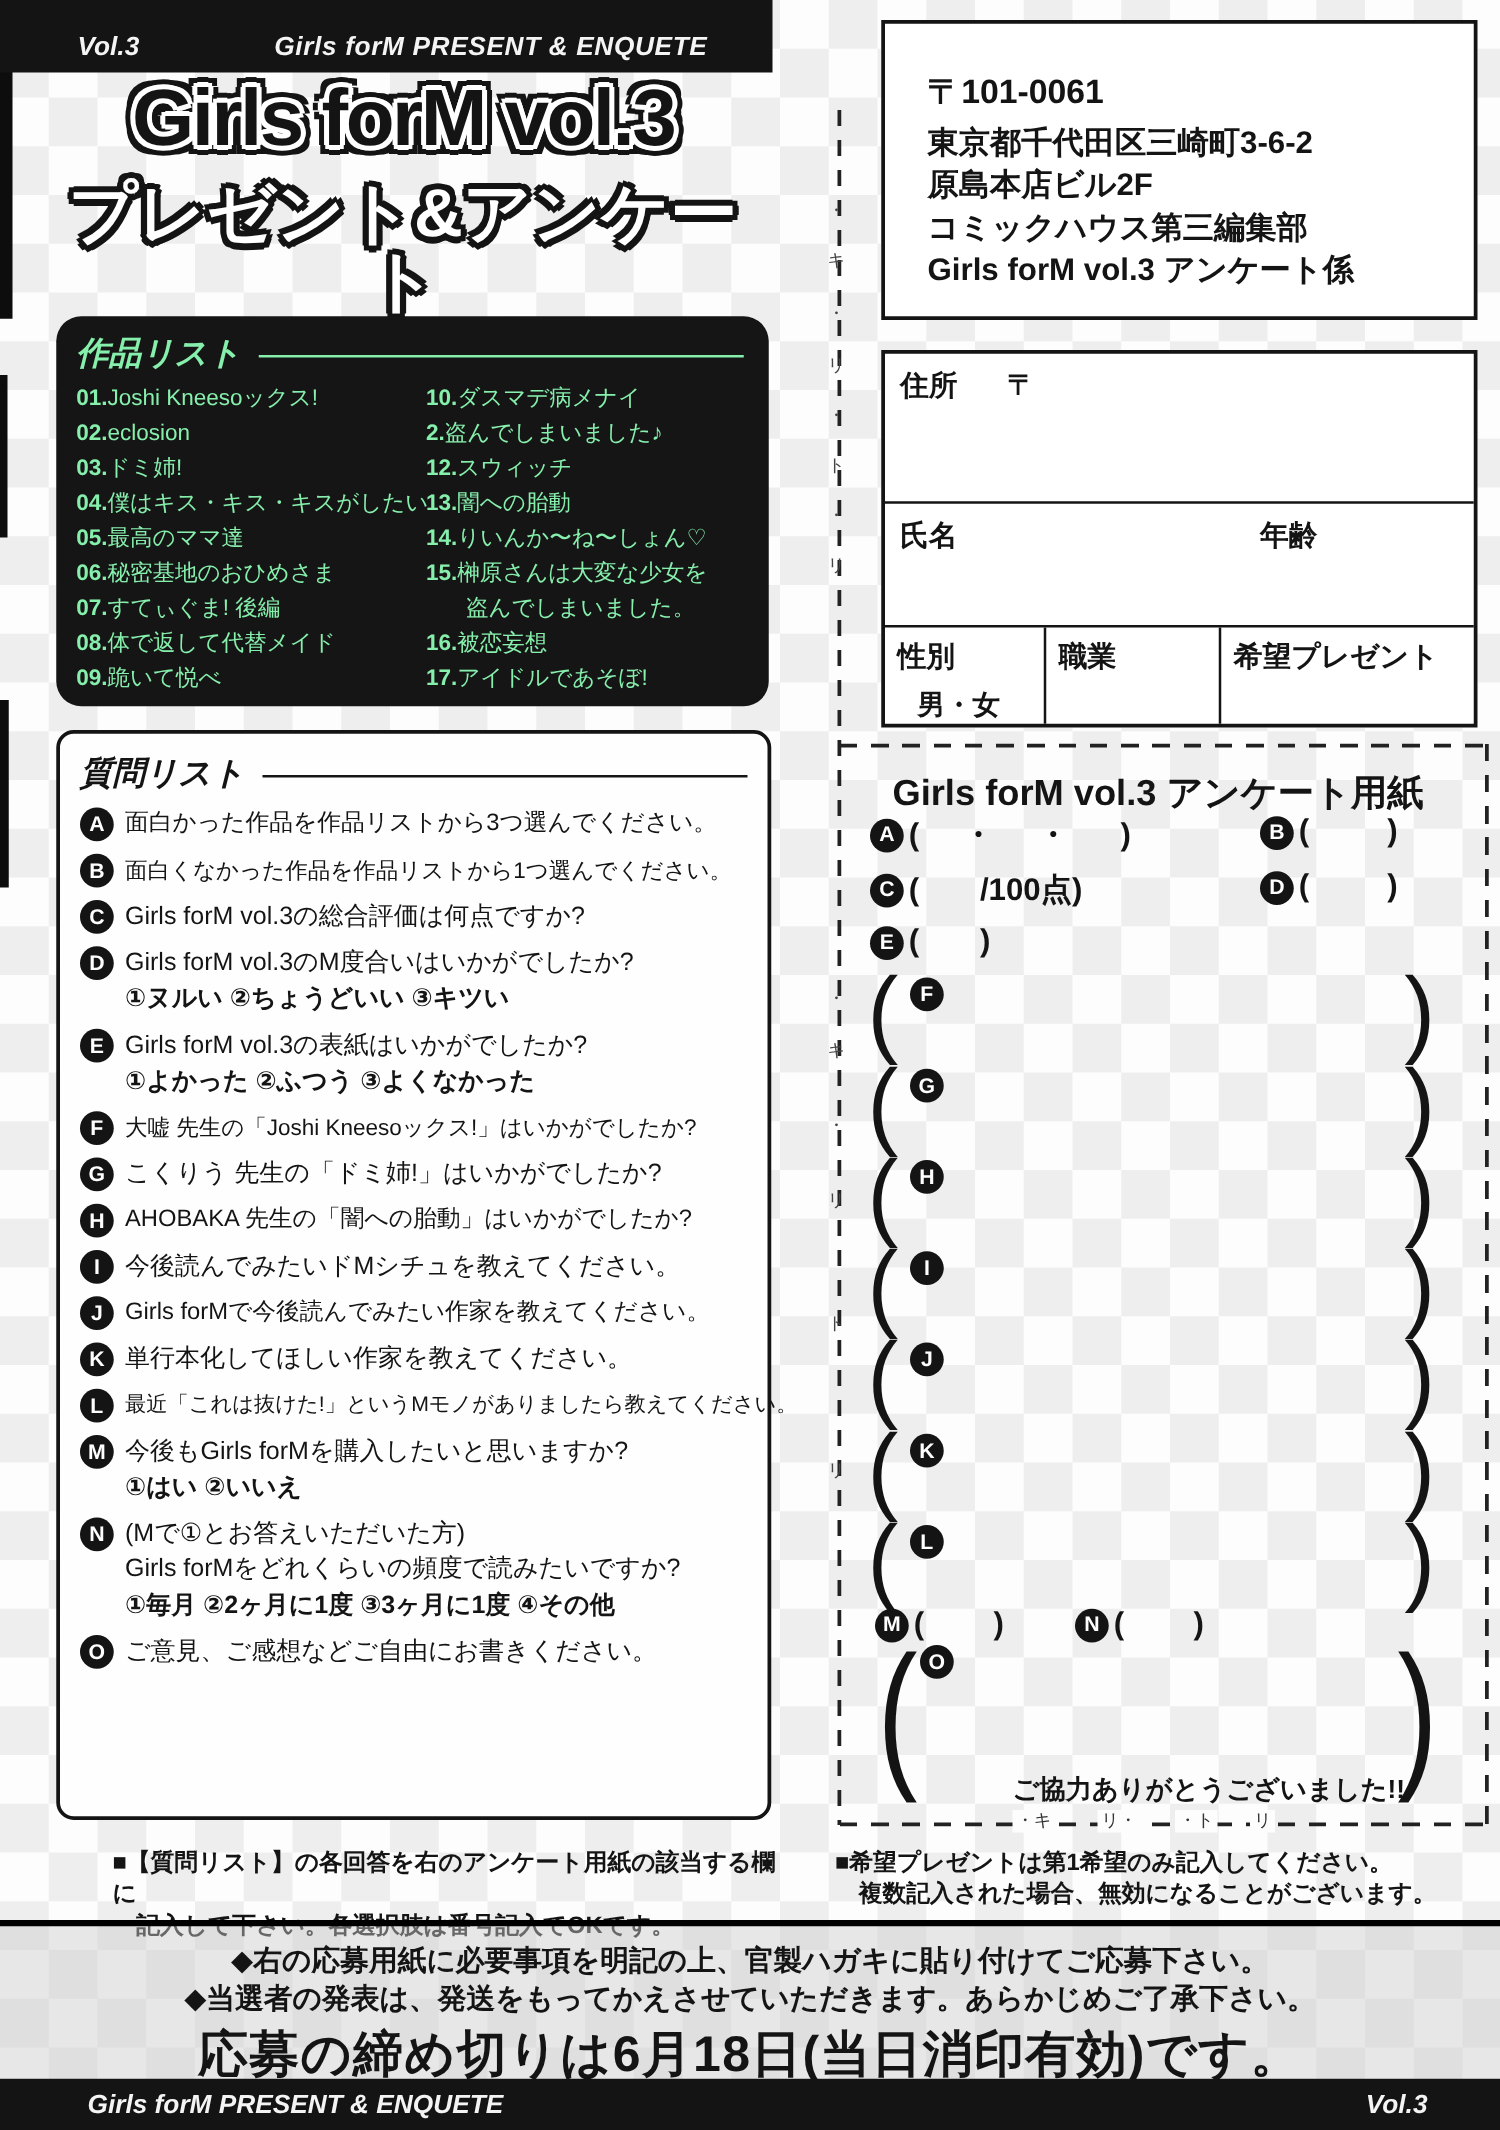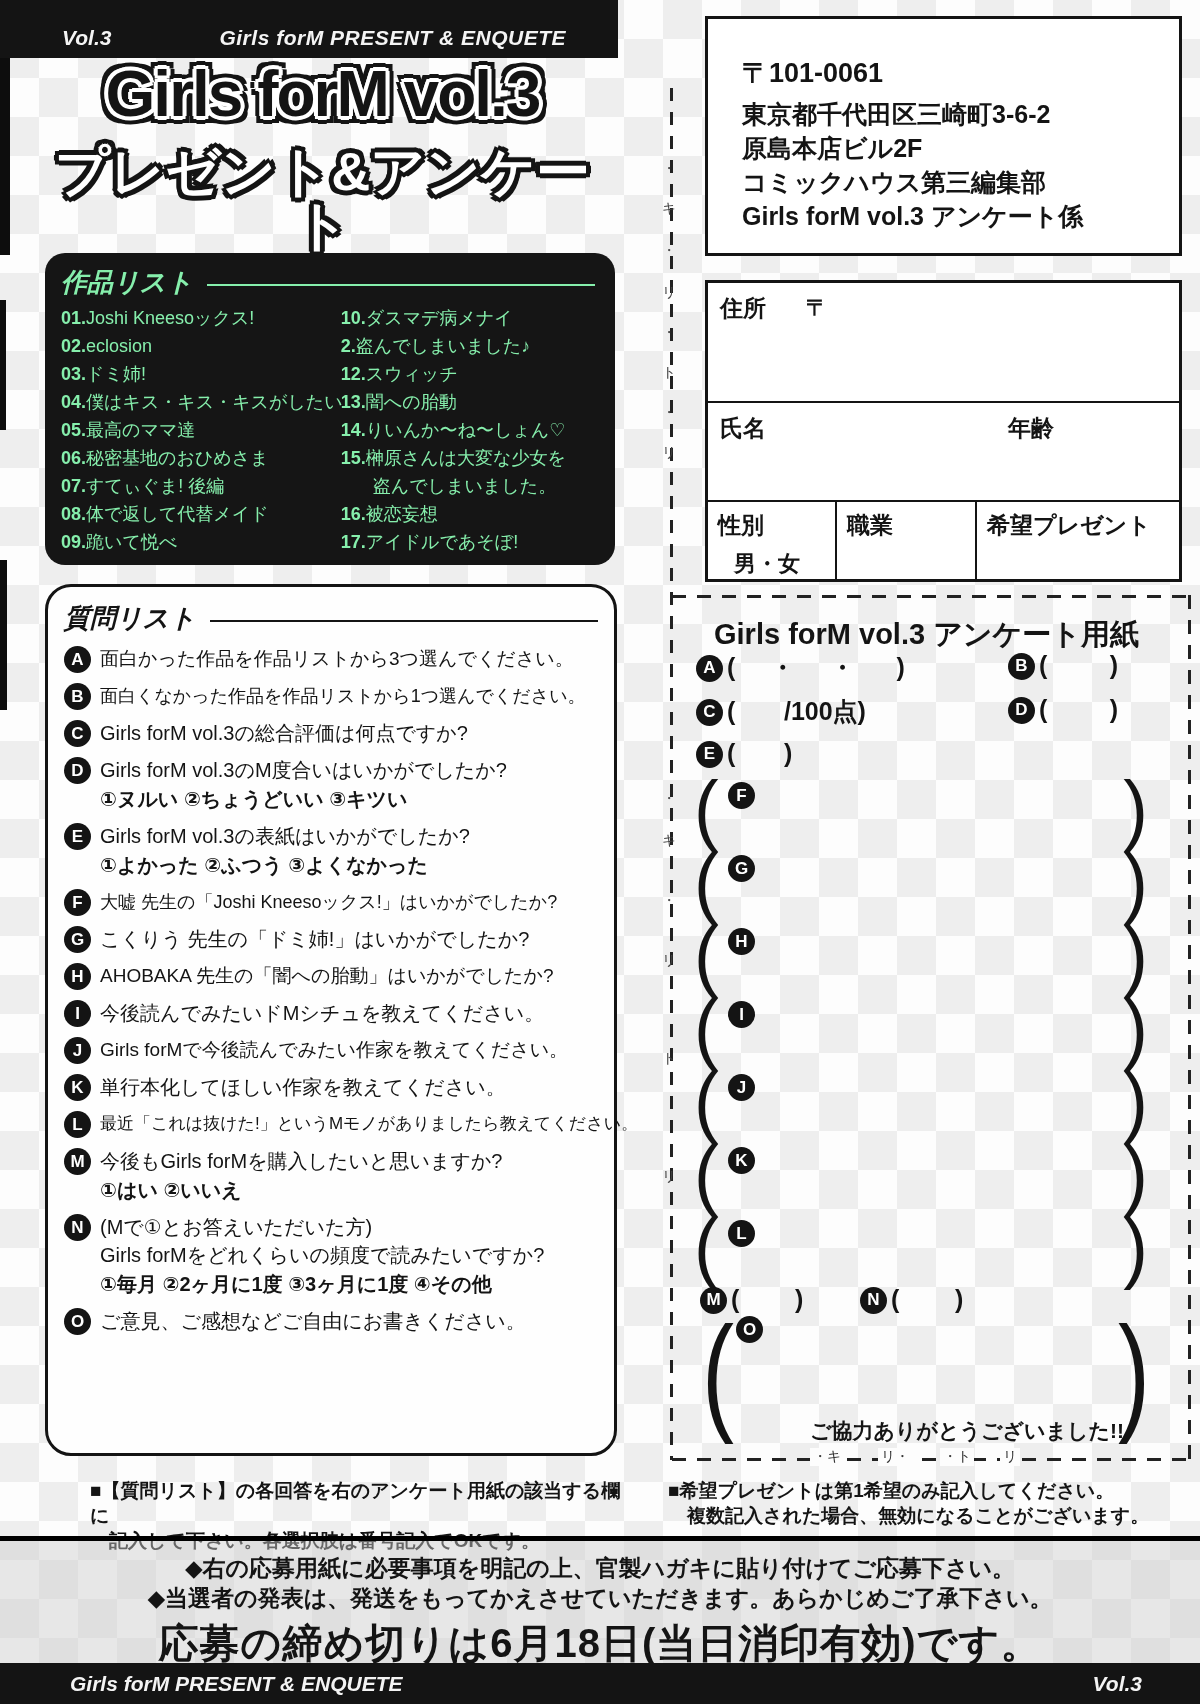--- a/index.html
+++ b/index.html
@@ -40,21 +40,21 @@
   .box-head{display:flex;align-items:center;font-style:italic;font-weight:800;font-size:26px;}
   .box-head .rule{flex:1;border-top:2px solid currentColor;margin:4px 4px 0 14px;}
   .works-cols{display:flex;margin-top:4px;}
   .wcol1{width:52%;}
   .wcol2{width:48%;}
   .w-item{font-size:18px;line-height:28px;white-space:nowrap;}
   .w-item .wno{font-weight:800;}
   .w-item.indent{padding-left:32px;}
   
   .questions{position:absolute;left:45px;top:584px;width:572px;height:872px;background:#fefefe;
-    border:3px solid #141414;border-radius:26px;box-sizing:border-box;padding:14px 12px 8px 16px;}
+    border:3px solid #141414;border-radius:14px;box-sizing:border-box;padding:14px 12px 8px 16px;}
   .questions .box-head{color:#141414;font-size:26px;}
   .q-item{display:flex;margin-top:9px;}
   .q-badge{flex:0 0 27px;width:27px;height:27px;border-radius:50%;background:#141414;color:#fff;
     font-weight:800;font-size:17px;display:flex;align-items:center;justify-content:center;margin-right:9px;margin-top:1px;}
   .q-body{flex:1;min-width:0;}
   .q-text{font-size:20px;font-weight:500;line-height:28px;white-space:nowrap;}
   .q-opts{font-size:20px;font-weight:800;line-height:28px;margin-top:1px;}
   
   .addr{position:absolute;left:705px;top:16px;width:477px;height:240px;background:#fff;
     border:3px solid #141414;box-sizing:border-box;padding:36px 22px 0 34px;}

